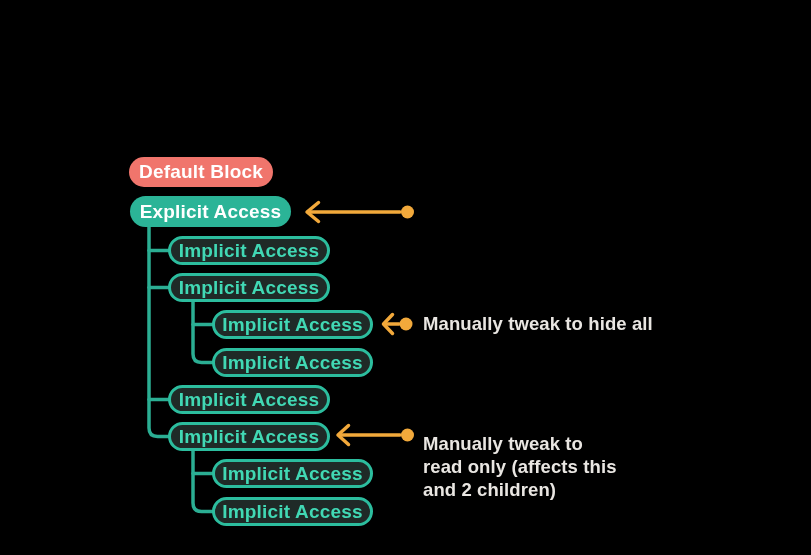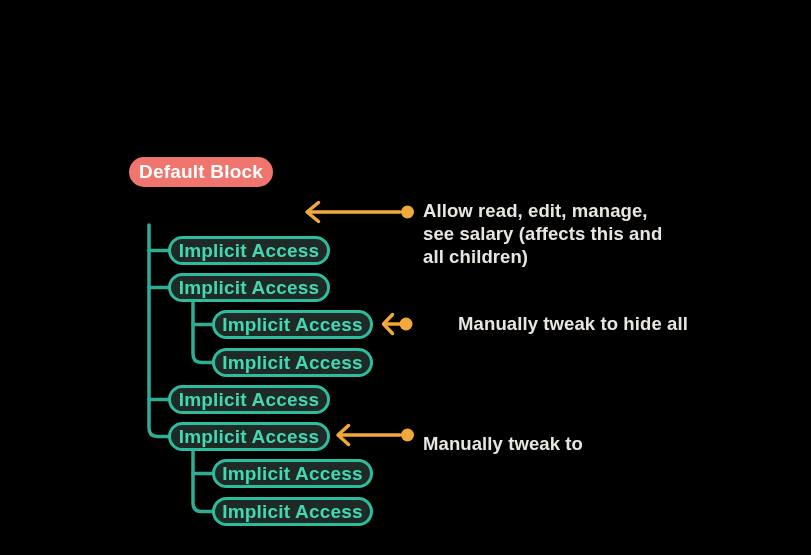--- a/index.html
+++ b/index.html
@@ -37,21 +37,21 @@
   .lvl2{left:212px;width:161px;}
   .n1{top:236px;} .n2{top:273px;}
   .n3{top:310px;} .n4{top:348px;}
   .n5{top:385px;} .n6{top:422px;}
   .n7{top:459px;} .n8{top:497px;}
   .annotation{
     position:absolute;left:423px;width:300px;
     color:#E9E6E2;font-size:18.5px;line-height:23px;font-weight:600;
     letter-spacing:.1px;
   }
-  .a1{top:199px;} .a2{top:312px;text-align:center;} .a3{top:432px;}
+  .a1{top:199px;} .a2{top:312px;} .a3{top:432px;}
 </style>
 </head>
 <body>
 
 <div class="canvas">
 
   <svg class="connector-layer" width="811" height="555" viewBox="0 0 811 555" xmlns="http://www.w3.org/2000/svg">
     <g fill="none" stroke-width="3.5" stroke-linecap="round" stroke="#2BAE93">
       <path d="M149 225 L149 428 Q149 436.5 157.5 436.5 L168 436.5"></path>
       <path d="M149 250.5 L168 250.5"></path>
@@ -74,37 +74,35 @@
 
     <g stroke="none" fill="#F2A93B">
       <circle cx="407.5" cy="212" r="6.5"></circle>
       <circle cx="406" cy="324" r="6.5"></circle>
       <circle cx="407.5" cy="435" r="6.5"></circle>
     </g>
   </svg>
 
   <div class="pill pill-default">Default Block</div>
 
+  <div class="pill pill-explicit">Explicit Access</div>
 
   <div class="pill pill-implicit lvl1 n1">Implicit Access</div>
   <div class="pill pill-implicit lvl1 n2">Implicit Access</div>
   <div class="pill pill-implicit lvl2 n3">Implicit Access</div>
   <div class="pill pill-implicit lvl2 n4">Implicit Access</div>
   <div class="pill pill-implicit lvl1 n5">Implicit Access</div>
   <div class="pill pill-implicit lvl1 n6">Implicit Access</div>
   <div class="pill pill-implicit lvl2 n7">Implicit Access</div>
   <div class="pill pill-implicit lvl2 n8">Implicit Access</div>
 
-  <div class="annotation a1">
-    <div>Allow read, edit, manage,</div>
-    <div>see salary (affects this and</div>
-    <div>all children)</div>
-  </div>
 
   <div class="annotation a2">
     <div>Manually tweak to hide all</div>
   </div>
 
   <div class="annotation a3">
     <div>Manually tweak to</div>
+    <div>read only (affects this</div>
+    <div>and 2 children)</div>
   </div>
 
 </div>
 
 </body></html>

